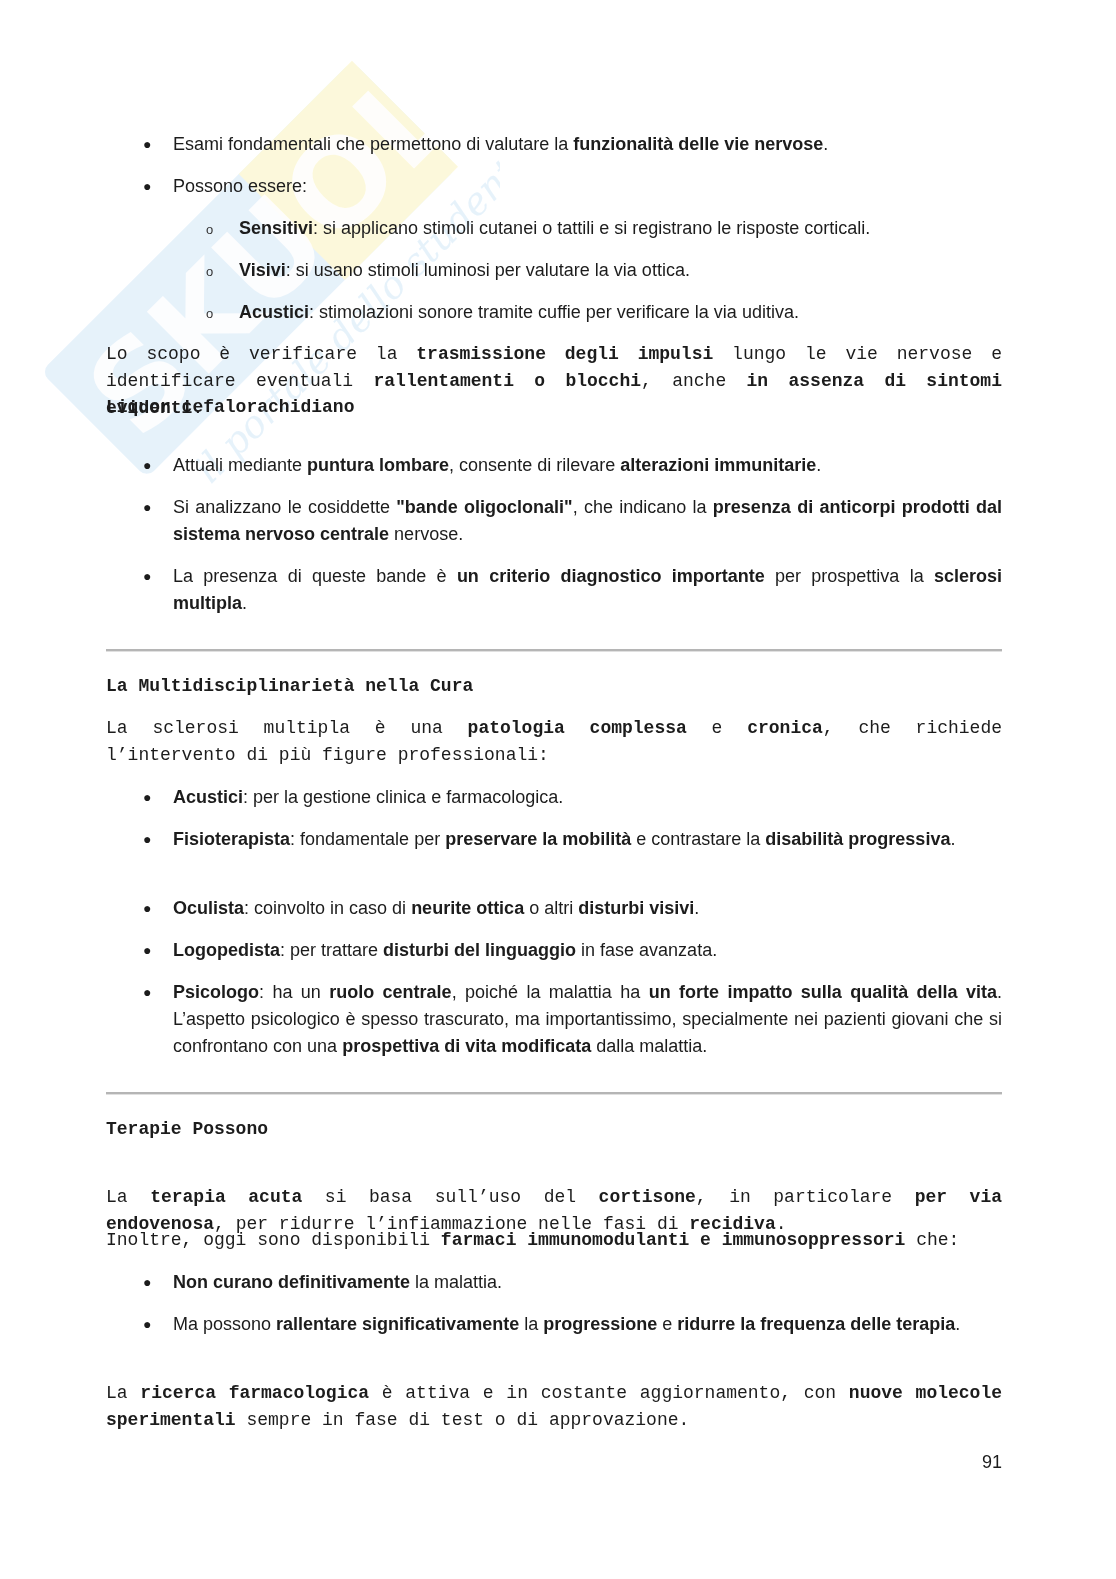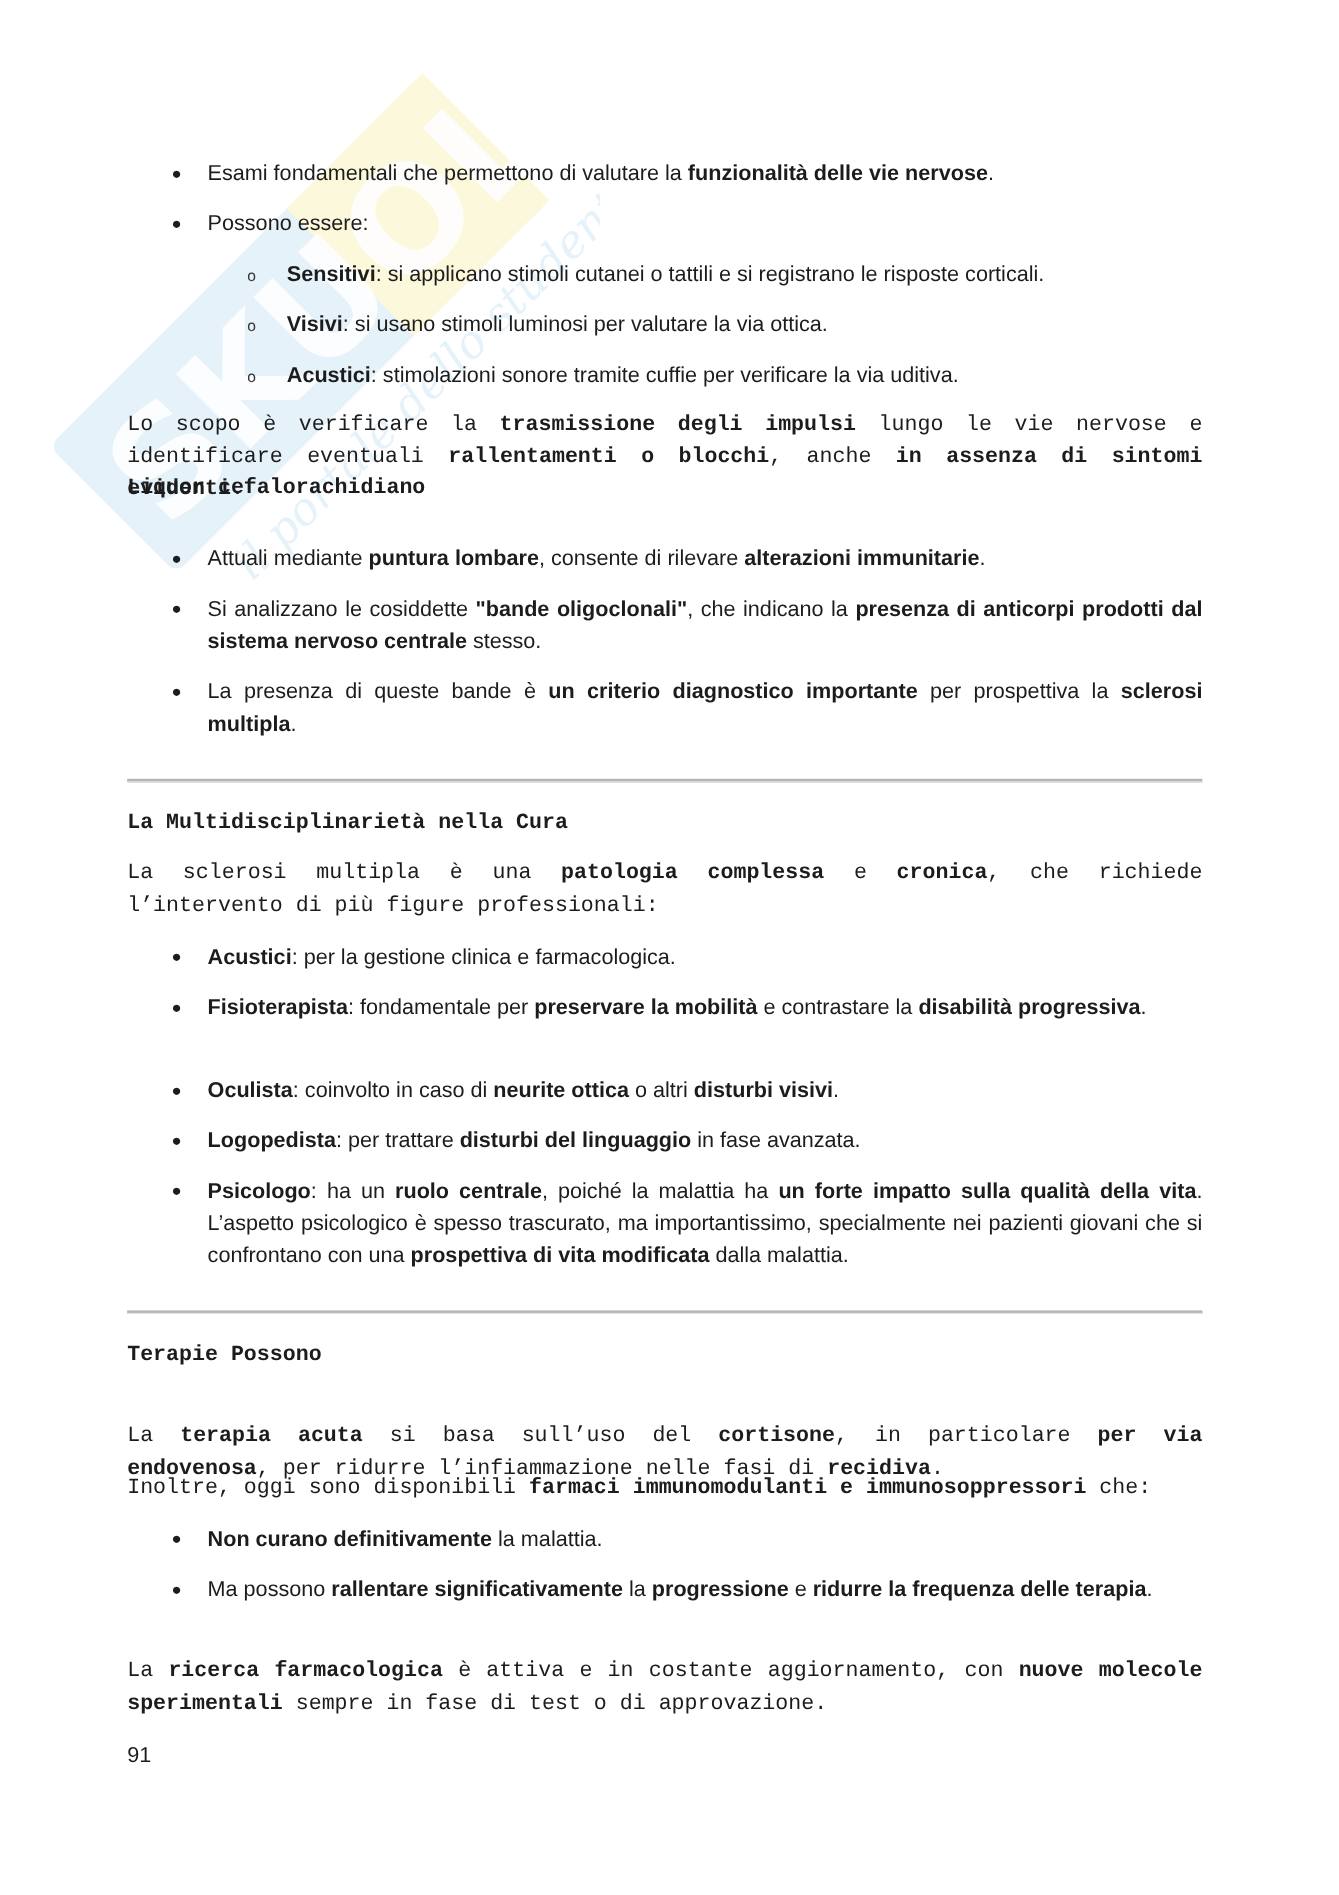--- a/index.html
+++ b/index.html
@@ -9,21 +9,21 @@
   .page { position: absolute; left: 106px; top: 0; width: 896px; }
   .p { position: absolute; left: 0; width: 896px; font-size: 18px; line-height: 27px; margin: 0; font-family: Liberation Mono, monospace; }
   .justify { text-align: justify; text-align-last: left; }
   .bullet-item { position: absolute; left: 67px; width: 829px; font-size: 18px; line-height: 27px; }
   .bullet-dot { position: absolute; left: -30px; top: 0; font-size: 14px; }
   .sub-item { position: absolute; left: 133px; width: 763px; font-size: 18px; line-height: 27px; }
   .sub-dot { position: absolute; left: -33px; top: 1px; font-size: 13px; color: #333; }
   b { font-weight: bold; }
   .heading { font-weight: bold; font-size: 18px; }
   .rule { position: absolute; left: 0; width: 896px; height: 2px; background: #b5b5b5; border-bottom: 1px solid #e0e0e0; }
-  .pagenum { position: absolute; left: 0; width: 896px; text-align: left; top: 1452px; font-size: 18px; }
+  .pagenum { position: absolute; left: 0; width: 896px; text-align: right; top: 1452px; font-size: 18px; }
 </style>
 </head>
 <body>
 
 <svg class="watermark" viewBox="0 0 480 480">
   <g transform="rotate(-45 240 240)">
     <rect x="20" y="150" width="440" height="150" rx="10" fill="#cfe6f7"></rect>
     <rect x="300" y="150" width="160" height="150" fill="#fbf3b8"></rect>
     <text x="40" y="270" font-family="DejaVu Sans, sans-serif" font-weight="bold" font-size="120" fill="#ffffff" opacity="0.9">SKUOLA</text>
     <text x="60" y="350" font-family="DejaVu Serif, serif" font-style="italic" font-size="38" fill="#cfe6f7">il portale dello studente</text>
@@ -59,21 +59,21 @@
   </p>
 
   <div class="p heading" style="top:394px">Liquor cefalorachidiano</div>
 
   <div class="bullet-item" style="top:452px">
     <span class="bullet-dot">●</span>
     <span>Attuali mediante </span><b>puntura lombare</b><span>, consente di rilevare </span><b>alterazioni immunitarie</b><span>.</span>
   </div>
   <div class="bullet-item justify" style="top:494px">
     <span class="bullet-dot">●</span>
-    <span>Si analizzano le cosiddette </span><b>"bande oligoclonali"</b><span>, che indicano la </span><b>presenza di anticorpi prodotti dal sistema nervoso centrale</b><span> stesso.</span>
+    <span>Si analizzano le cosiddette </span><b>"bande oligoclonali"</b><span>, che indicano la </span><b>presenza di anticorpi prodotti dal sistema nervoso centrale</b><span> nervose.</span>
   </div>
   <div class="bullet-item justify" style="top:563px">
     <span class="bullet-dot">●</span>
     <span>La presenza di queste bande è </span><b>un criterio diagnostico importante</b><span> per prospettiva la </span><b>sclerosi multipla</b><span>.</span>
   </div>
 
   <div class="rule" style="top:649px"></div>
 
   <div class="p heading" style="top:673px">La Multidisciplinarietà nella Cura</div>
   <p class="p justify" style="top:715px">

